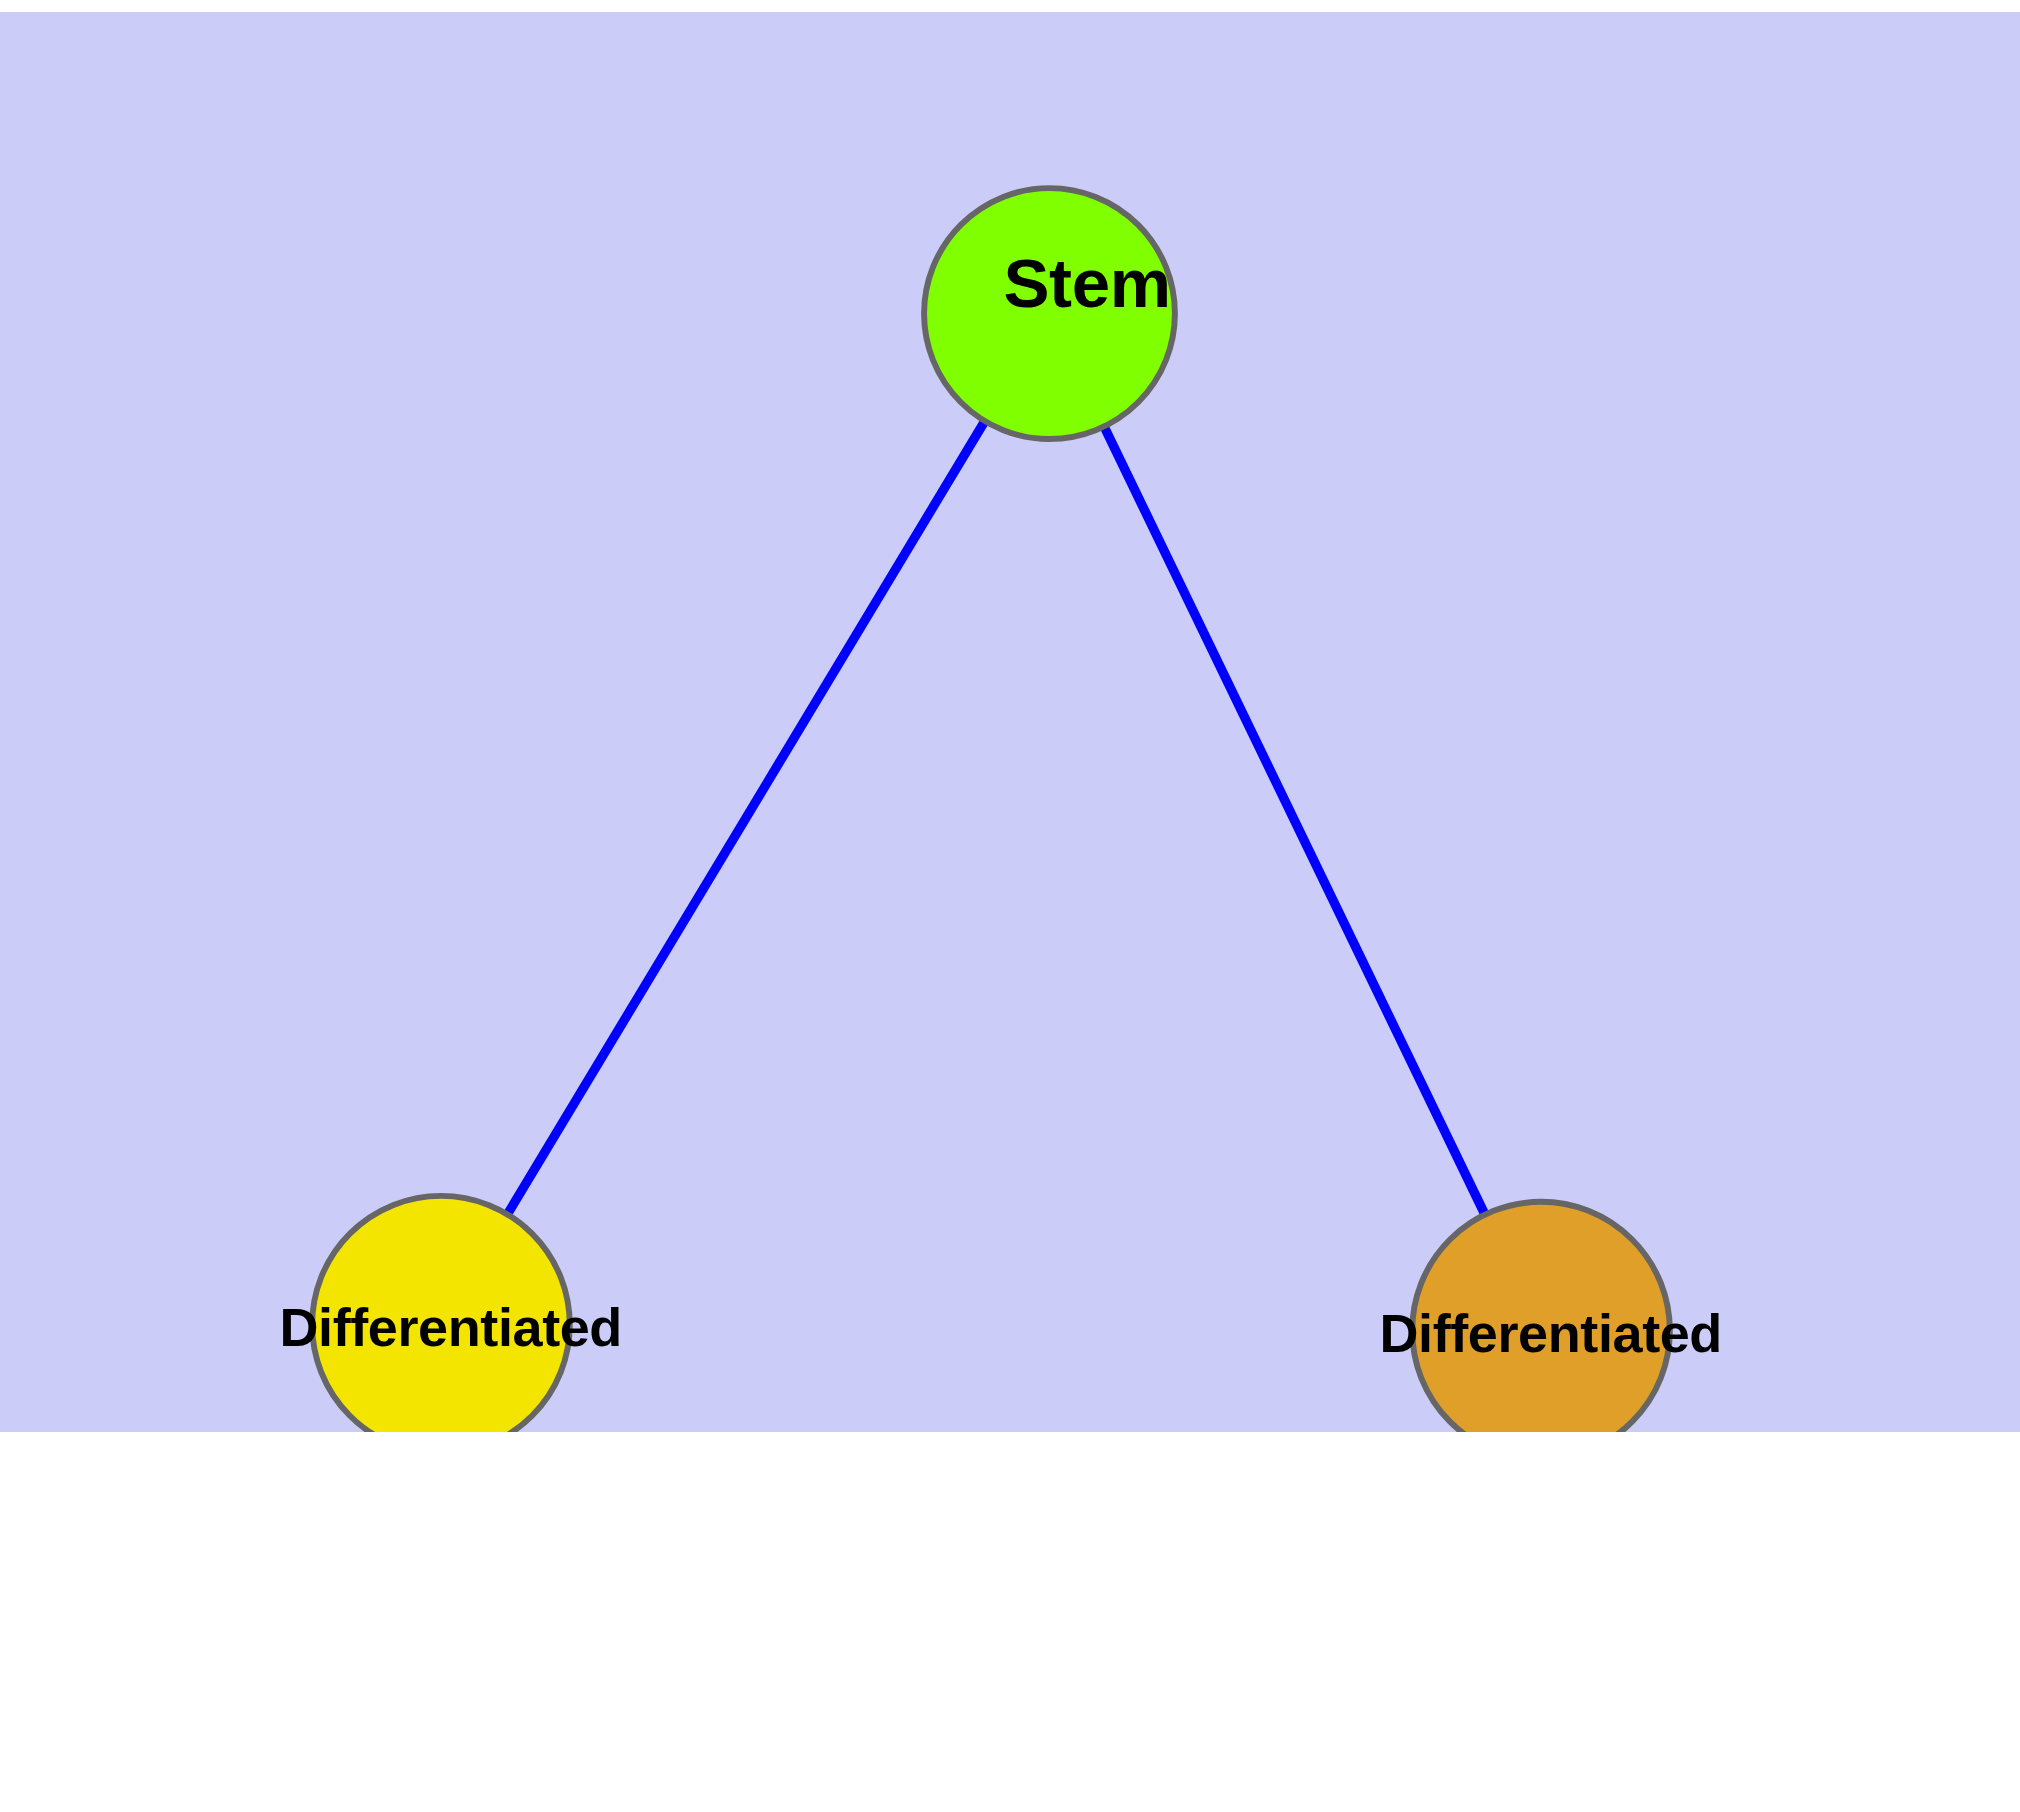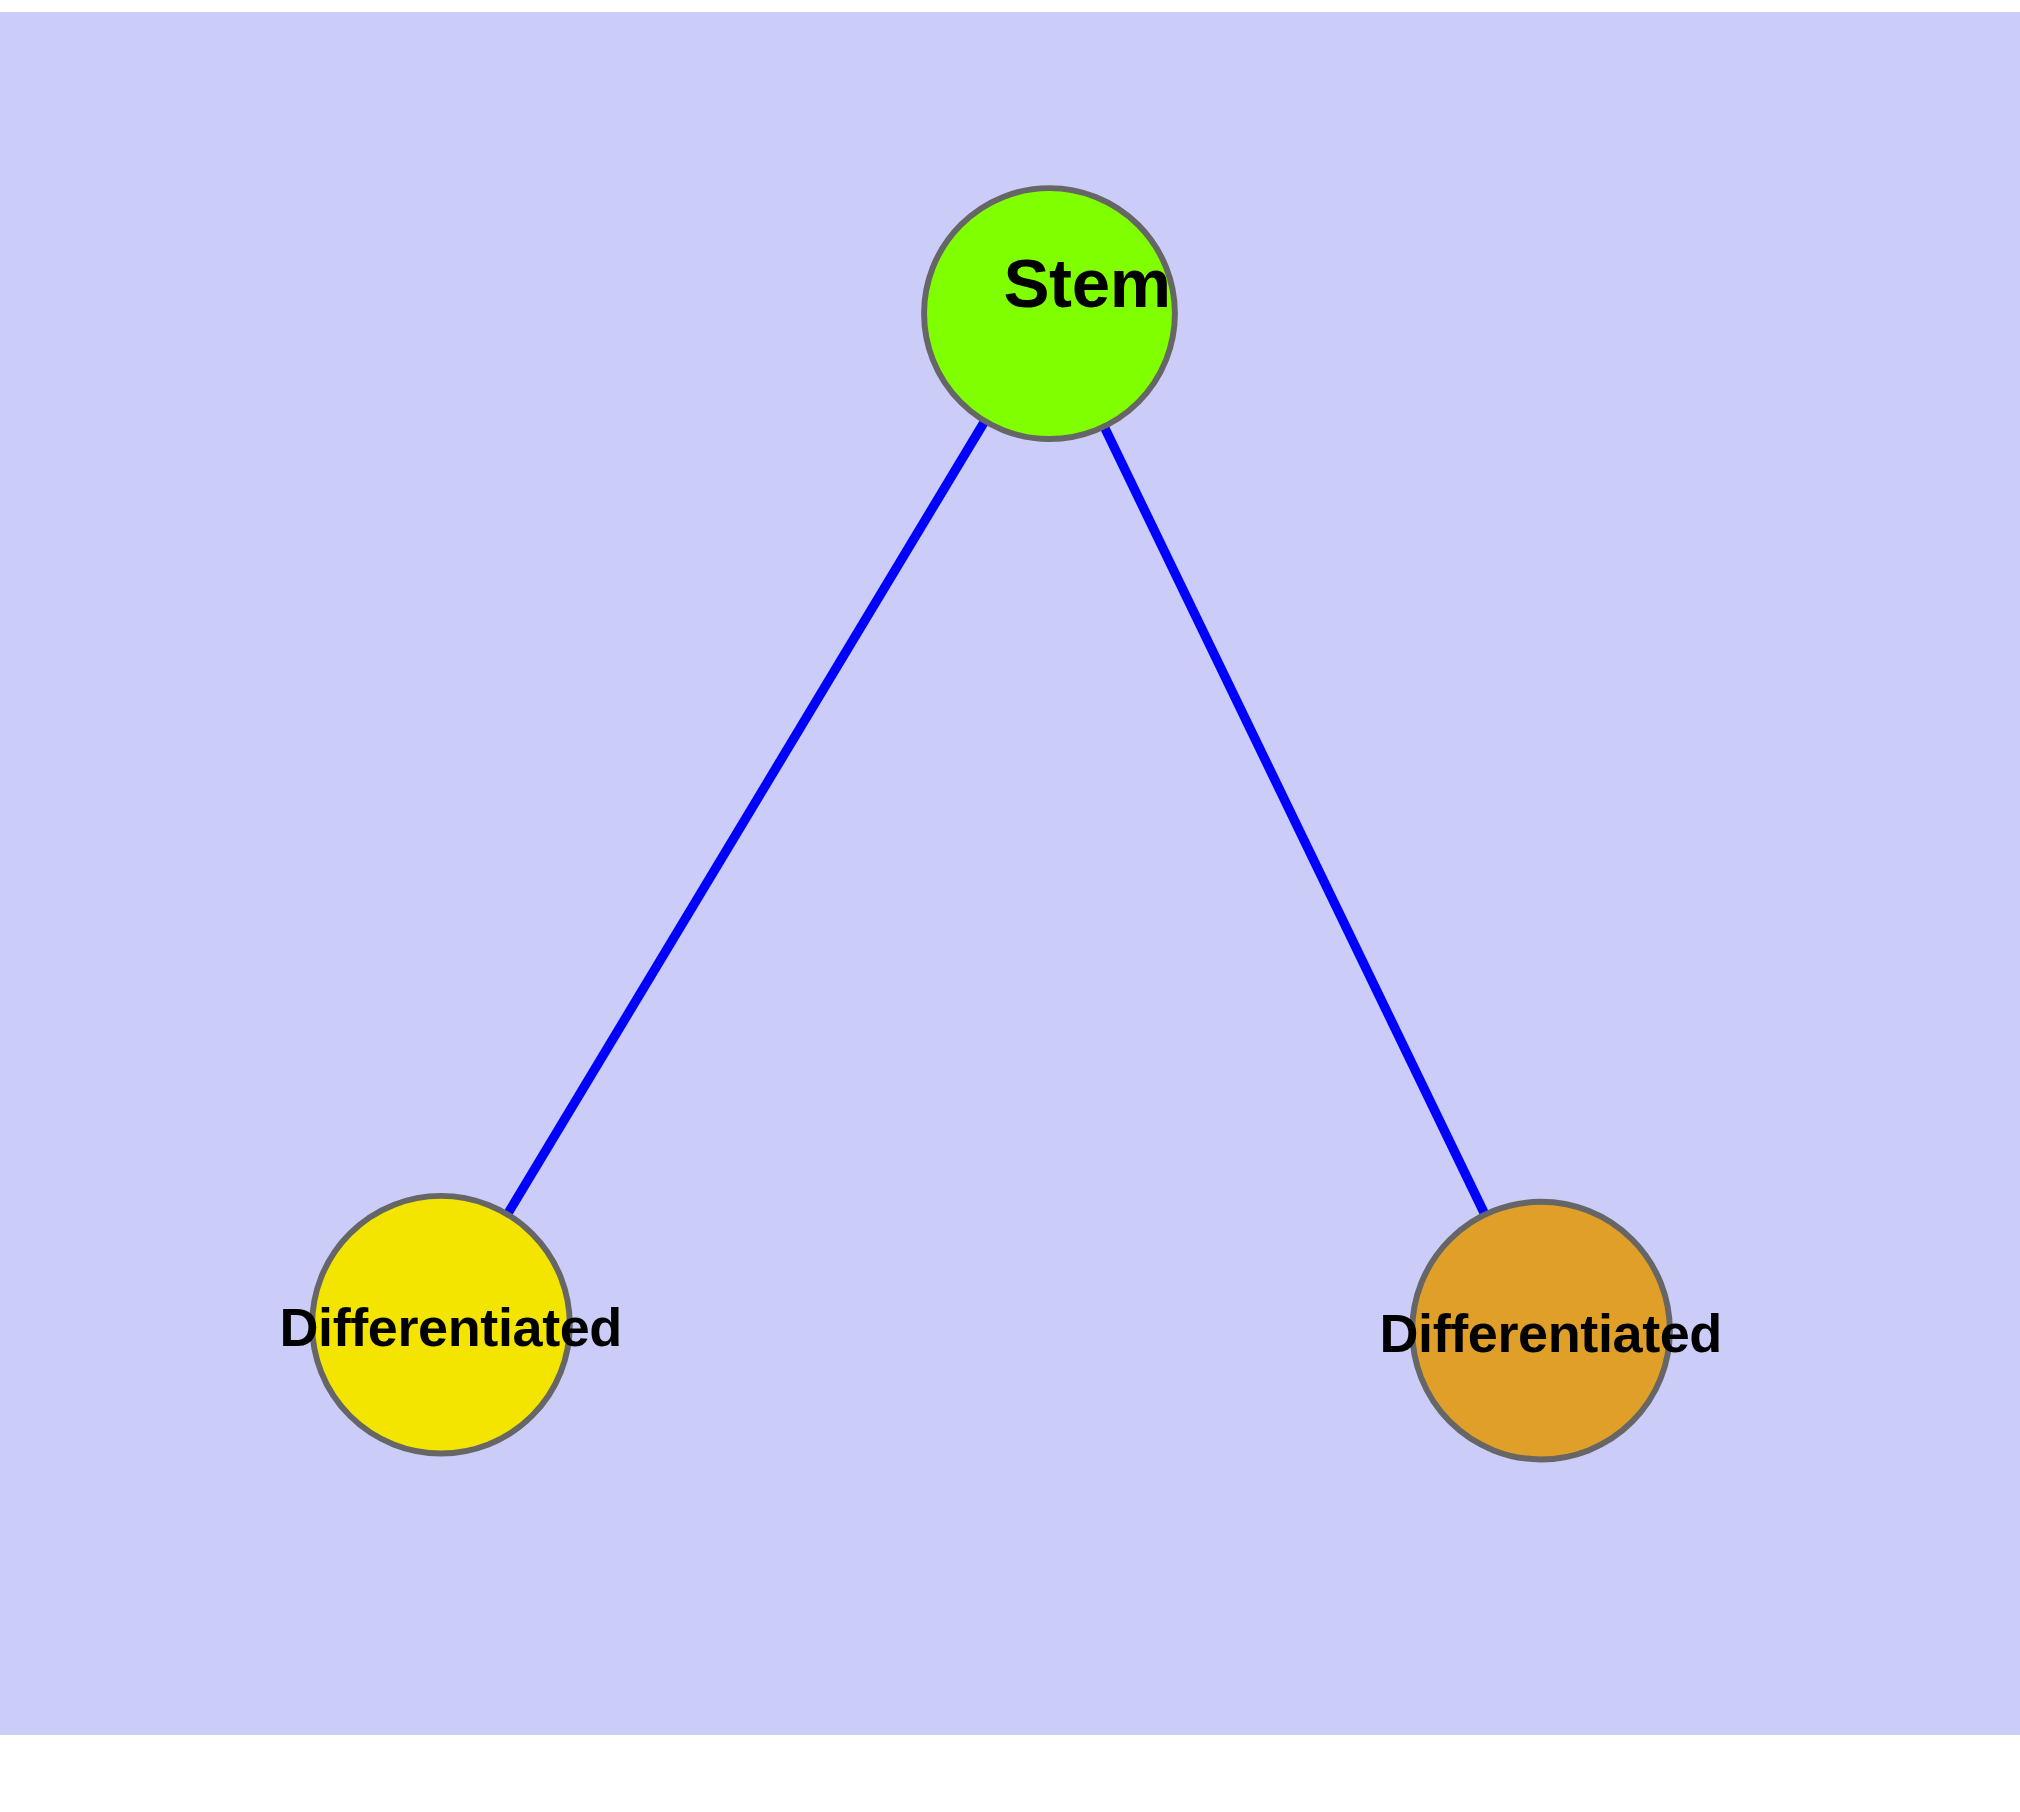--- a/index.html
+++ b/index.html
@@ -4,21 +4,21 @@
 <title>Cell Differentiation Graph</title>
 <style>
   html, body {
     margin: 0;
     padding: 0;
     background: #ffffff;
   }
   #stage {
     position: relative;
     width: 2021px;
-    height: 1735px;
+    height: 1432px;
     background: #ffffff;
     overflow: hidden;
     font-family: "Liberation Sans", sans-serif;
   }
   #canvas-bg {
     position: absolute;
     left: 0;
     top: 12px;
     width: 2021px;
     height: 1800px;

